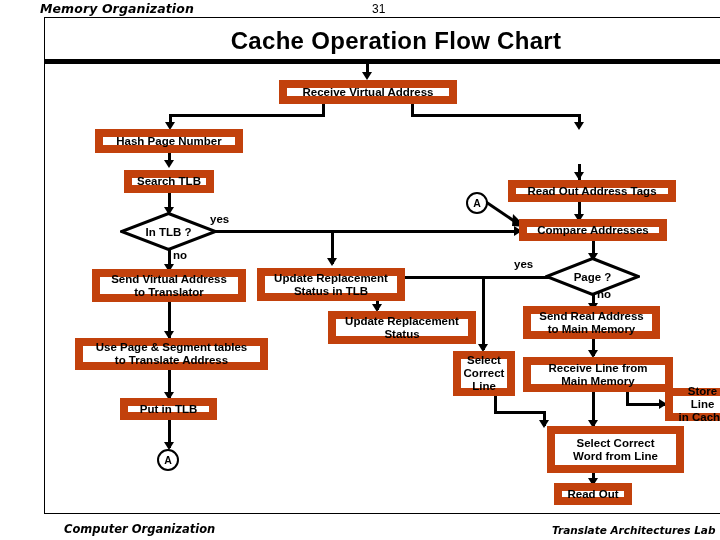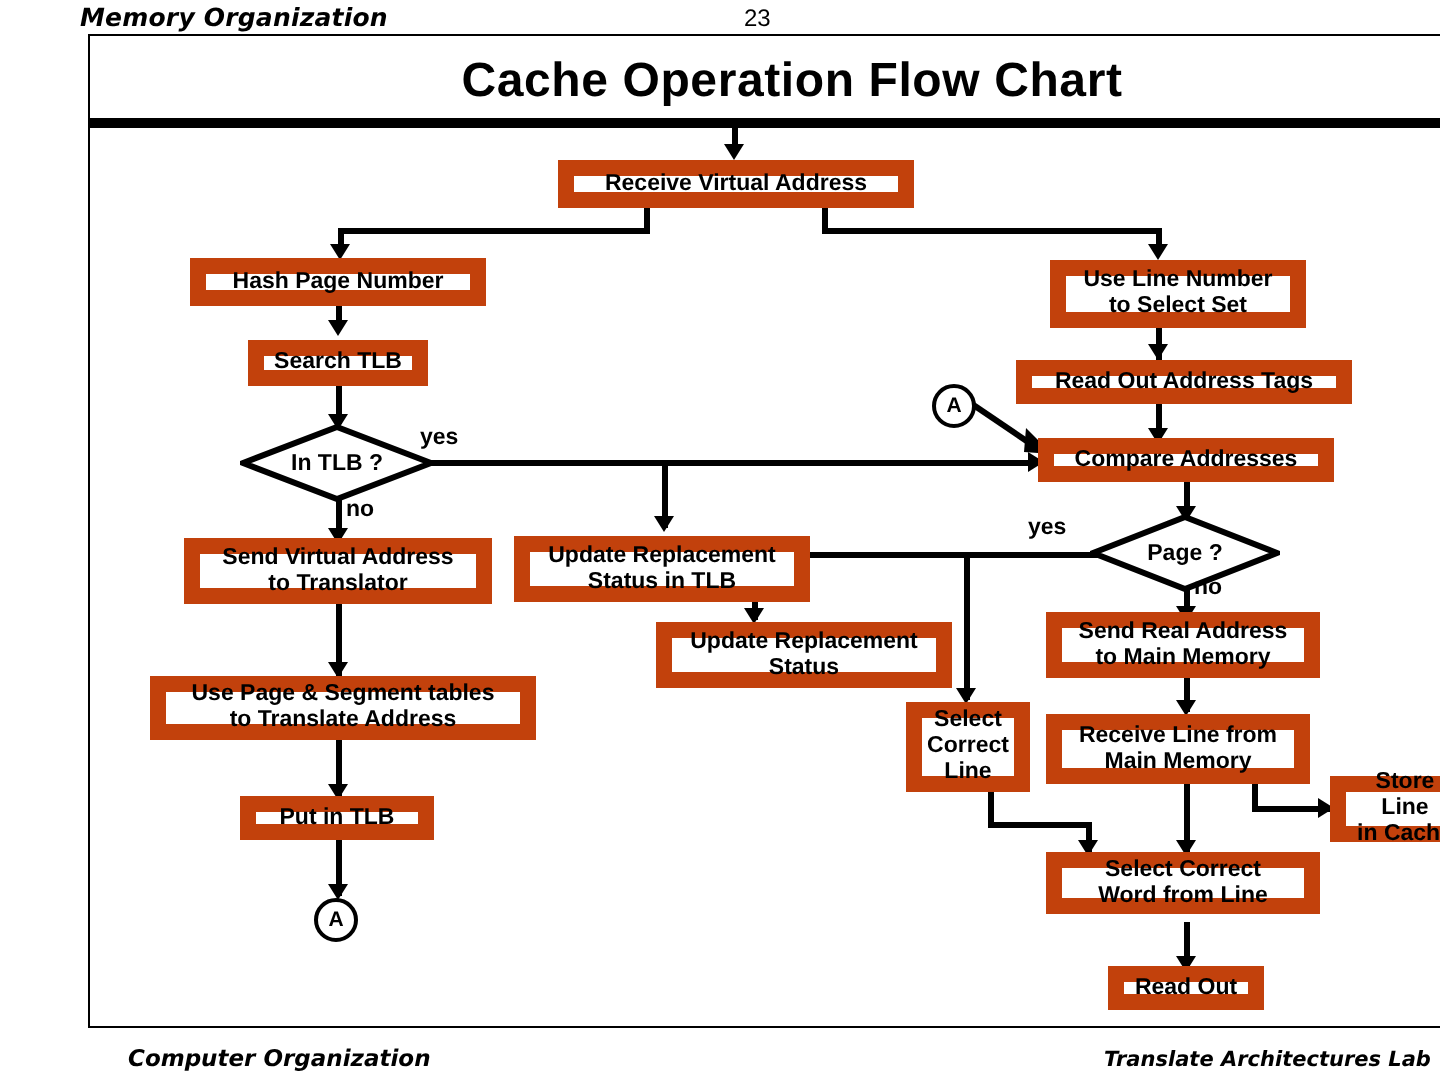--- a/index.html
+++ b/index.html
@@ -179,21 +179,21 @@
     border-left: 8px solid #000;
   }
   .diag-arrow { position: absolute; z-index: 3; }
 </style>
 </head>
 <body>
 
 <div id="slide">
 
   <div class="hdr-title">Memory Organization</div>
-  <div class="hdr-page">23</div>
+  <div class="hdr-page">31</div>
 
   <div class="frame"></div>
   <div class="slide-title">Cache Operation Flow Chart</div>
   <div class="title-rule"></div>
 
   <div class="lv" style="left:330px; top:64px; height:12px;"></div>
   <div class="arrow-d" style="left:326px; top:72px;"></div>
 
   <div class="lv" style="left:286px; top:104px; height:12px;"></div>
   <div class="lv" style="left:375px; top:104px; height:12px;"></div>
@@ -297,22 +297,20 @@
   <div class="node" style="left:84px; top:398px; width:97px; height:22px;">Put in TLB</div>
 
   <div class="conn" style="left:121px; top:449px;">A</div>
 
   <div class="node" style="left:221px; top:268px; width:148px; height:33px;">Update Replacement
 Status in TLB</div>
 
   <div class="node" style="left:292px; top:311px; width:148px; height:33px;">Update Replacement
 Status</div>
 
-  <div class="node" style="left:489px; top:130px; width:128px; height:34px;">Use Line Number
-to Select Set</div>
 
   <div class="node" style="left:472px; top:180px; width:168px; height:22px;">Read Out Address Tags</div>
 
   <div class="conn" style="left:430px; top:192px;">A</div>
 
   <div class="node" style="left:483px; top:219px; width:148px; height:22px;">Compare Addresses</div>
 
   <div class="diamond" style="left:509px; top:257px; width:95px; height:39px;">
     <svg width="95" height="39" viewBox="0 0 95 39">
       <polygon points="47.5,1.5 93.5,19.5 47.5,37.5 1.5,19.5" fill="#ffffff" stroke="#000000" stroke-width="3"></polygon>
@@ -323,27 +321,27 @@
   <div class="edge-label" style="left:478px; top:258px;">yes</div>
   <div class="edge-label" style="left:561px; top:288px;">no</div>
 
   <div class="node" style="left:487px; top:306px; width:137px; height:33px;">Send Real Address
 to Main Memory</div>
 
   <div class="node" style="left:417px; top:351px; width:62px; height:45px;">Select
 Correct
 Line</div>
 
-  <div class="node" style="left:487px; top:357px; width:132px; height:35px;">Receive Line from
+  <div class="node" style="left:487px; top:357px; width:150px; height:35px;">Receive Line from
 Main Memory</div>
 
   <div class="node" style="left:629px; top:388px; width:75px; height:33px;">Store Line
 in Cache</div>
 
-  <div class="node" style="left:487px; top:426px; width:137px; height:31px;">Select Correct
+  <div class="node" style="left:511px; top:426px; width:137px; height:47px;">Select Correct
 Word from Line</div>
 
   <div class="node" style="left:518px; top:483px; width:78px; height:22px;">Read Out</div>
 
   <div class="foot-left">Computer Organization</div>
   <div class="foot-right">Translate Architectures Lab</div>
 
 </div>
 
 </body></html>

